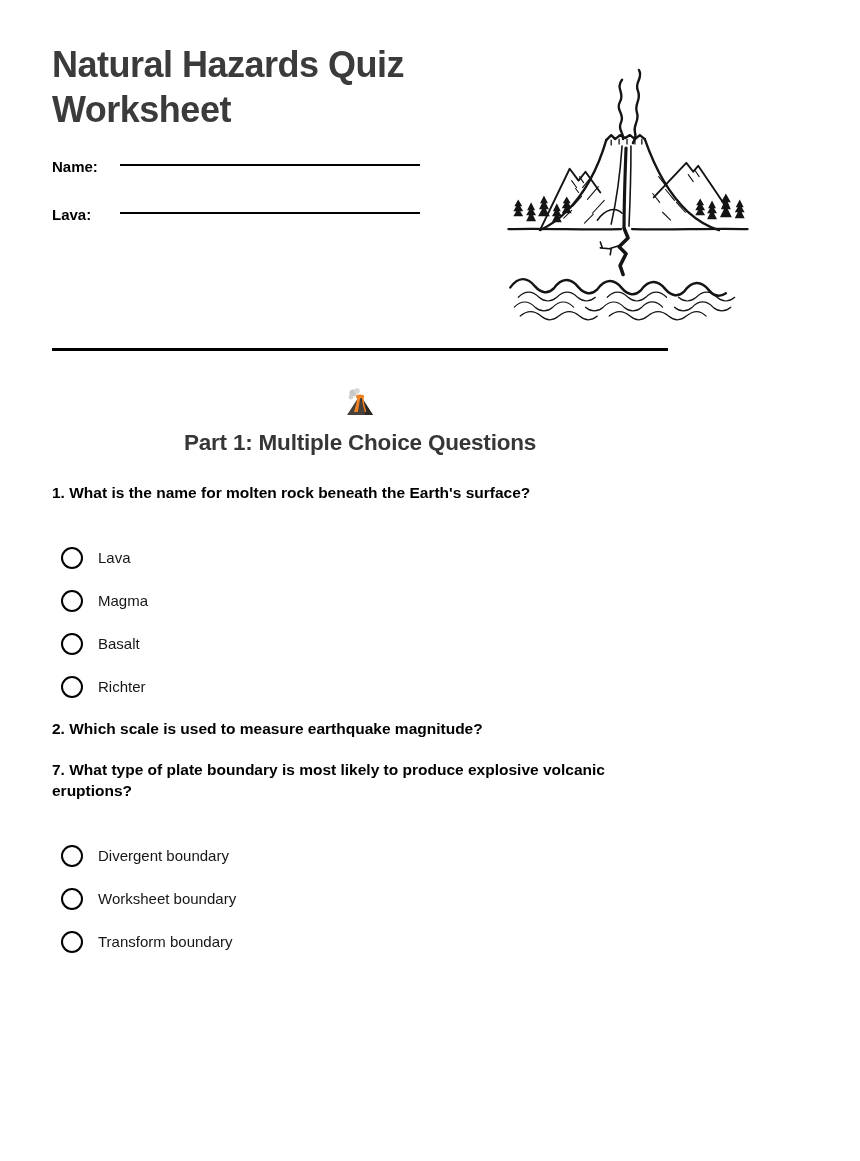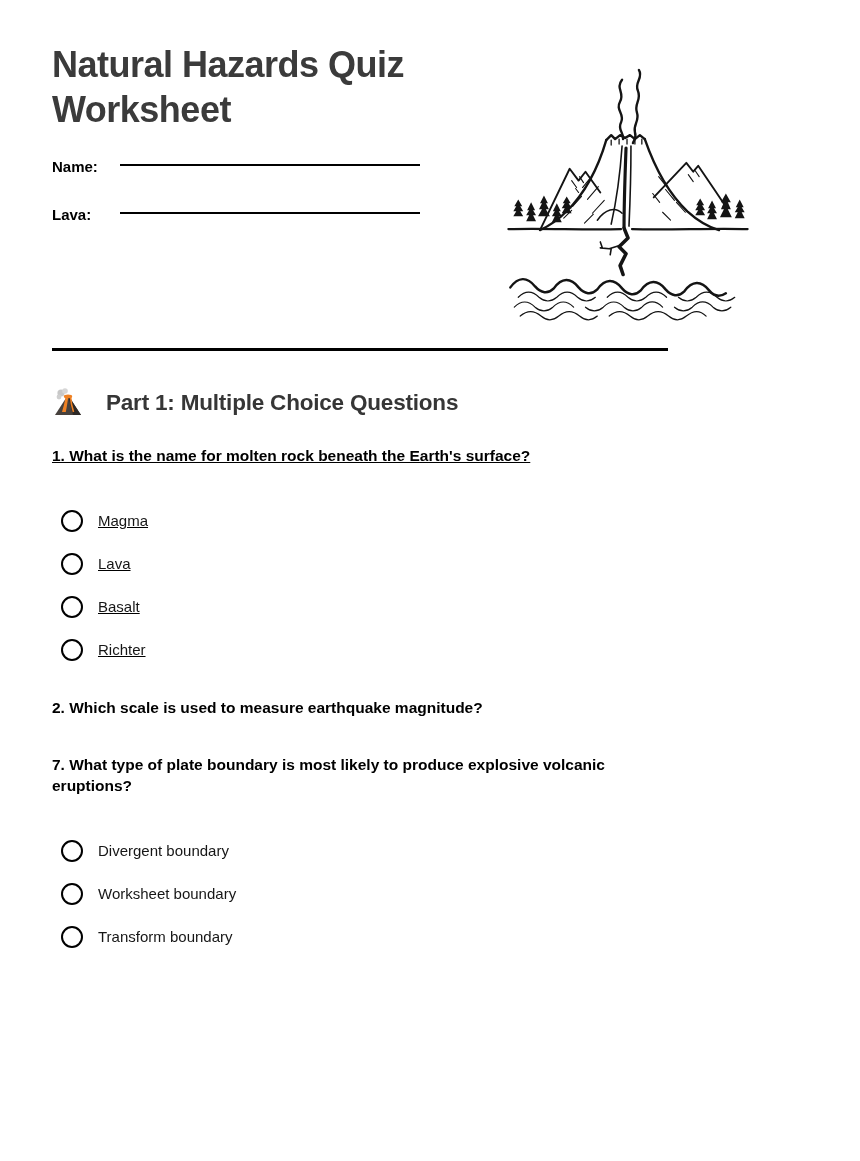--- a/index.html
+++ b/index.html
@@ -23,32 +23,33 @@
   .field-line{
     width:300px;height:1px;border-bottom:2px solid #000;
     transform:translateY(5px);
   }
   .header-art{width:248px;height:262px;margin:60px 20px 0 auto;flex:none;}
   .header-art svg{width:100%;height:100%;}
 
   
   hr.divider{border:none;border-top:3px solid #000;margin:26px 0 0;}
   .section-heading{
-    display:flex;align-items:center;gap:22px;
+    display:flex;align-items:center;gap:11px;
     margin:36px 0 0;
+    flex-direction:column;
   }
   .volcano-icon{width:32px;height:32px;flex:none;}
   .volcano-icon svg{width:32px;height:32px;}
   .section-title{
     font-size:22.5px;font-weight:700;color:#363636;letter-spacing:-0.2px;
   }
 
   
-  .question{margin-top:36px;}
-  .question:first-of-type{margin-top:26px;text-decoration:underline;}
+  .question{margin-top:20px;}
+  .question:first-of-type{margin-top:26px;}
   .q-text{margin:0;font-size:15.5px;font-weight:700;color:#000;line-height:21px;}
   .options{margin-top:44px;margin-left:9px;}
   .option{display:flex;align-items:center;height:22px;margin-top:21px;cursor:pointer;}
   .option:first-child{margin-top:0;}
   .radio{
     width:22px;height:22px;box-sizing:border-box;flex:none;
     border:2.5px solid #000;border-radius:50%;background:#fff;
   }
   .option-label{margin-left:15px;font-size:15px;color:#161616;line-height:22px;}
 
@@ -145,25 +146,25 @@
       </svg>
     </span>
     <span class="section-title">Part 1: Multiple Choice Questions</span>
   </h2>
 
   <section class="question">
     <p class="q-text">1. What is the name for molten rock beneath the Earth's surface?</p>
     <div class="options">
       <label class="option">
         <span class="radio"></span>
-        <span class="option-label">Magma</span>
+        <span class="option-label">Lava</span>
       </label>
       <label class="option">
         <span class="radio"></span>
-        <span class="option-label">Lava</span>
+        <span class="option-label">Magma</span>
       </label>
       <label class="option">
         <span class="radio"></span>
         <span class="option-label">Basalt</span>
       </label>
       <label class="option">
         <span class="radio"></span>
         <span class="option-label">Richter</span>
       </label>
     </div>

